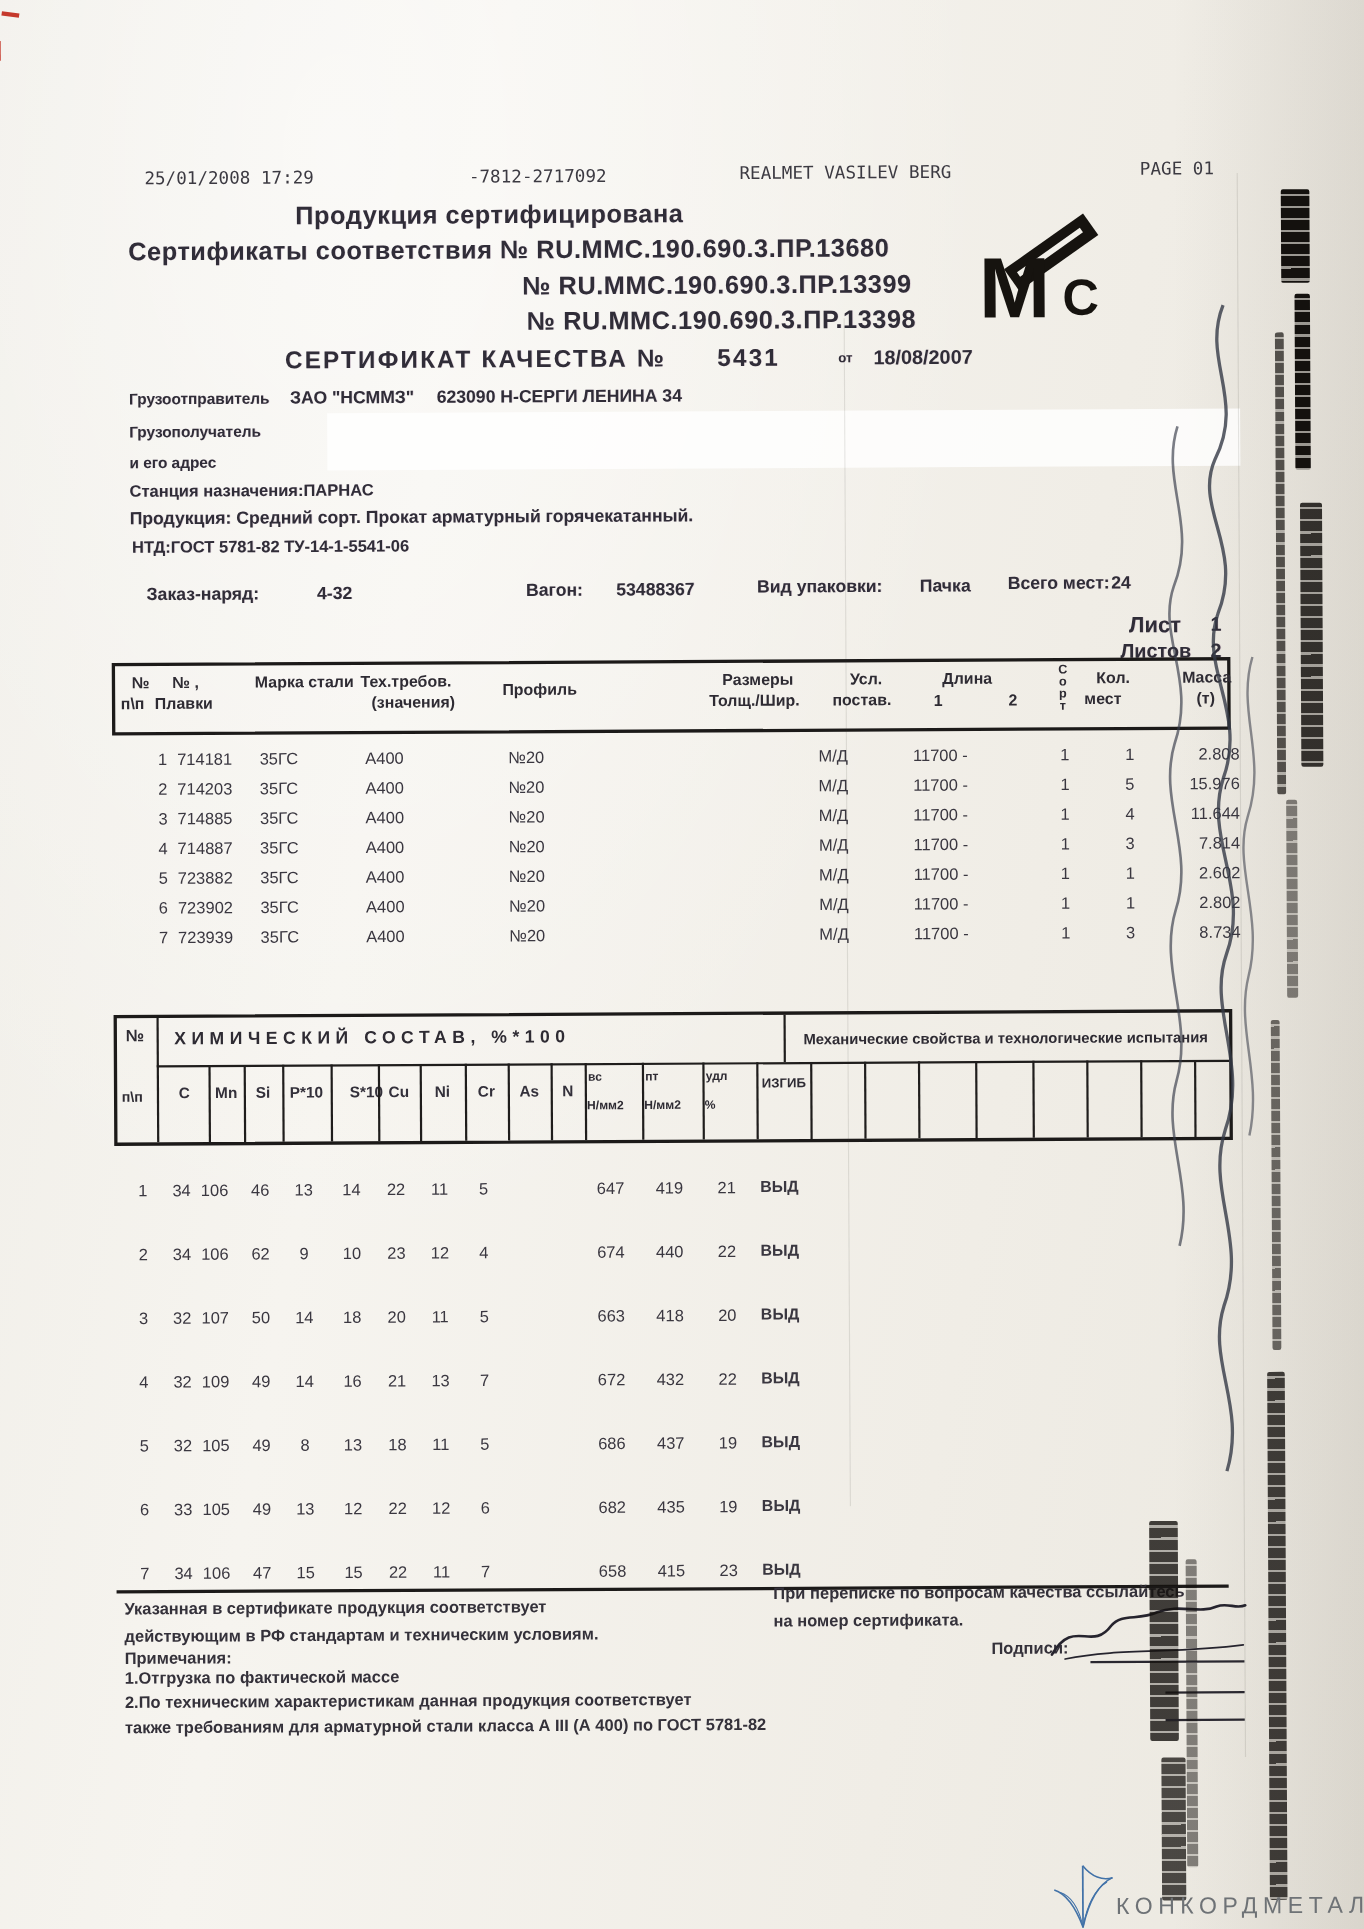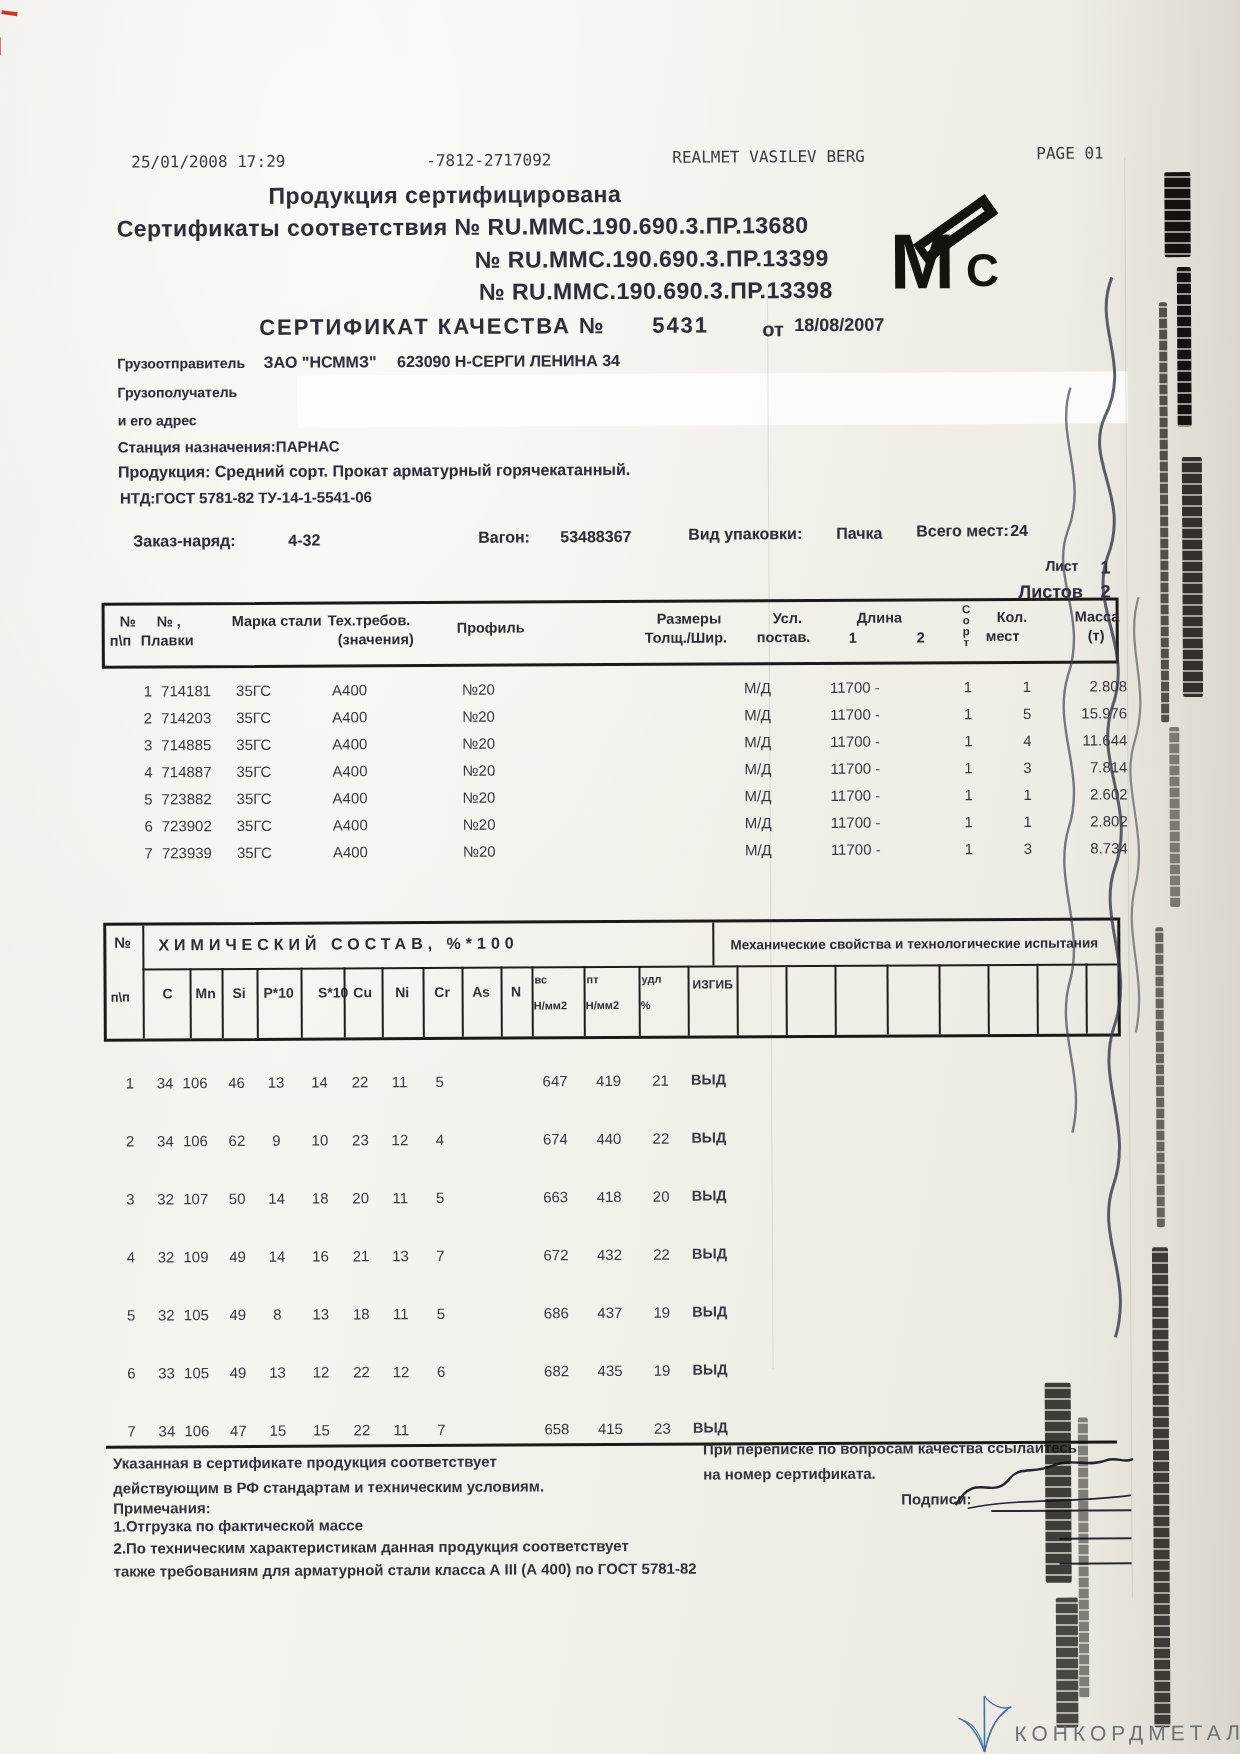--- a/index.html
+++ b/index.html
@@ -84,21 +84,21 @@
     <div class="abs b big ink" style="left:482px;top:278px;">№ RU.ММС.190.690.3.ПР.13398</div>
 
     <div class="mc-logo">
       <div class="mc-beam"></div>
       <div class="mc-m">М</div>
       <div class="mc-c">С</div>
     </div>
 
     <div class="abs b ttl ink" style="left:262px;top:313px;">СЕРТИФИКАТ  КАЧЕСТВА  №</div>
     <div class="abs b ttl ink" style="left:655px;top:313px;">5431</div>
-    <div class="abs b ink" style="left:765px;top:319px;font-size:20px;">от</div>
+    <div class="abs b ink" style="left:765px;top:319px;font-size:12px;">от</div>
     <div class="abs b ink" style="left:797px;top:316px;font-size:18px;">18/08/2007</div>
 
     <div class="abs" style="left:120px;top:352px;">
       <span class="b lbl ink">Грузоотправитель</span>
       <span class="b body16 ink" style="margin-left:14px;">ЗАО "НСММЗ"</span>
       <span class="b body16 ink" style="margin-left:16px;">623090 Н-СЕРГИ ЛЕНИНА 34</span>
     </div>
     <div class="whiteout" style="left:300px;top:374px;width:830px;height:52px;"></div>
     <div class="abs b lbl ink" style="left:120px;top:382px;">Грузополучатель</div>
     <div class="abs b lbl ink" style="left:120px;top:410px;">и его адрес</div>
@@ -108,21 +108,21 @@
 
     <div class="abs b body16 ink" style="left:135px;top:530px;">Заказ-наряд:</div>
     <div class="abs b body16 ink" style="left:290px;top:530px;">4-32</div>
     <div class="abs b body16 ink" style="left:480px;top:528px;">Вагон:</div>
     <div class="abs b body16 ink" style="left:562px;top:528px;">53488367</div>
     <div class="abs b body16 ink" style="left:690px;top:526px;">Вид упаковки:</div>
     <div class="abs b body16 ink" style="left:838px;top:526px;">Пачка</div>
     <div class="abs b body16 ink" style="left:918px;top:524px;">Всего мест:</div>
     <div class="abs b body16 ink" style="left:1012px;top:524px;">24</div>
 
-    <div class="abs b ink" style="left:1028px;top:560px;font-size:14px;margin-left:19px;">Лист</div>
+    <div class="abs b ink" style="left:1028px;top:560px;font-size:20px;">Лист</div>
     <div class="abs b ink" style="left:1102px;top:560px;font-size:18px;">1</div>
     <div class="abs b ink" style="left:1020px;top:584px;font-size:18px;">Листов</div>
     <div class="abs b ink" style="left:1102px;top:584px;font-size:18px;">2</div>
 
     <div class="pbox">
       <span class="ph" style="left:15px;top:8px;">№</span>
       <span class="ph" style="left:5px;top:27px;">п\п</span>
       <span class="ph" style="left:52px;top:8px;">№ ,</span>
       <span class="ph" style="left:36px;top:27px;">Плавки</span>
       <span class="ph" style="left:127px;top:8px;">Марка стали</span>

